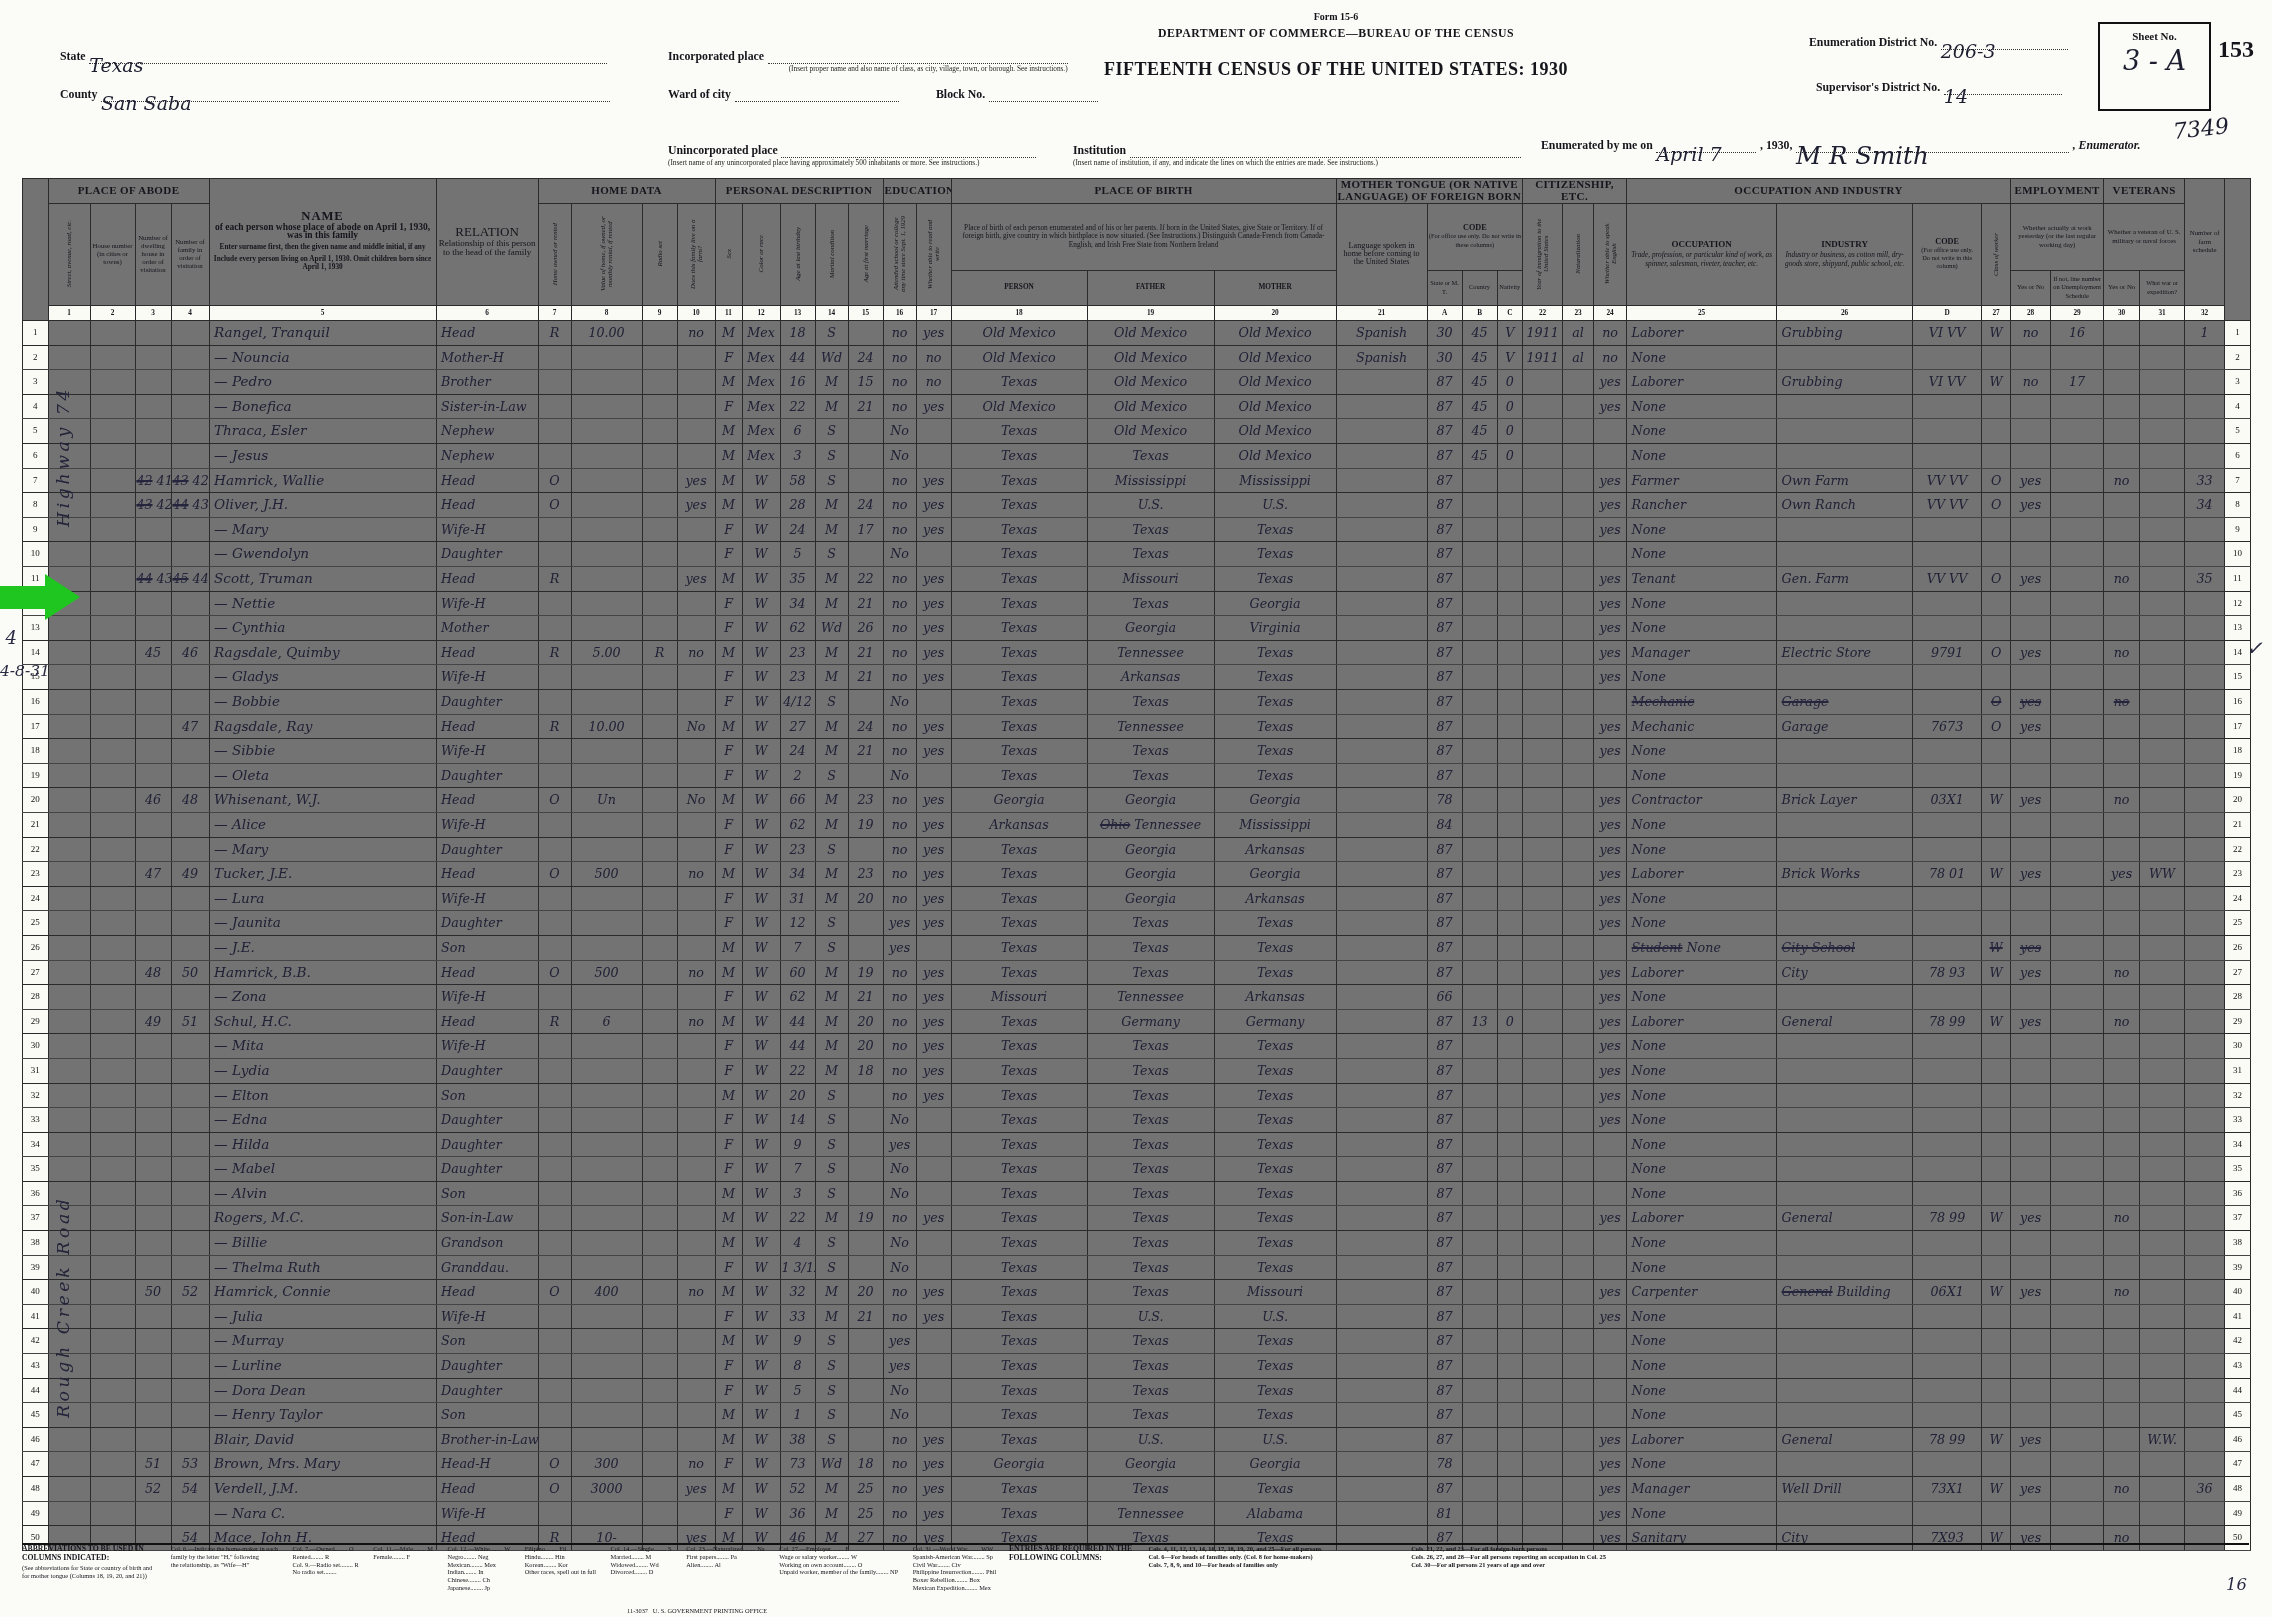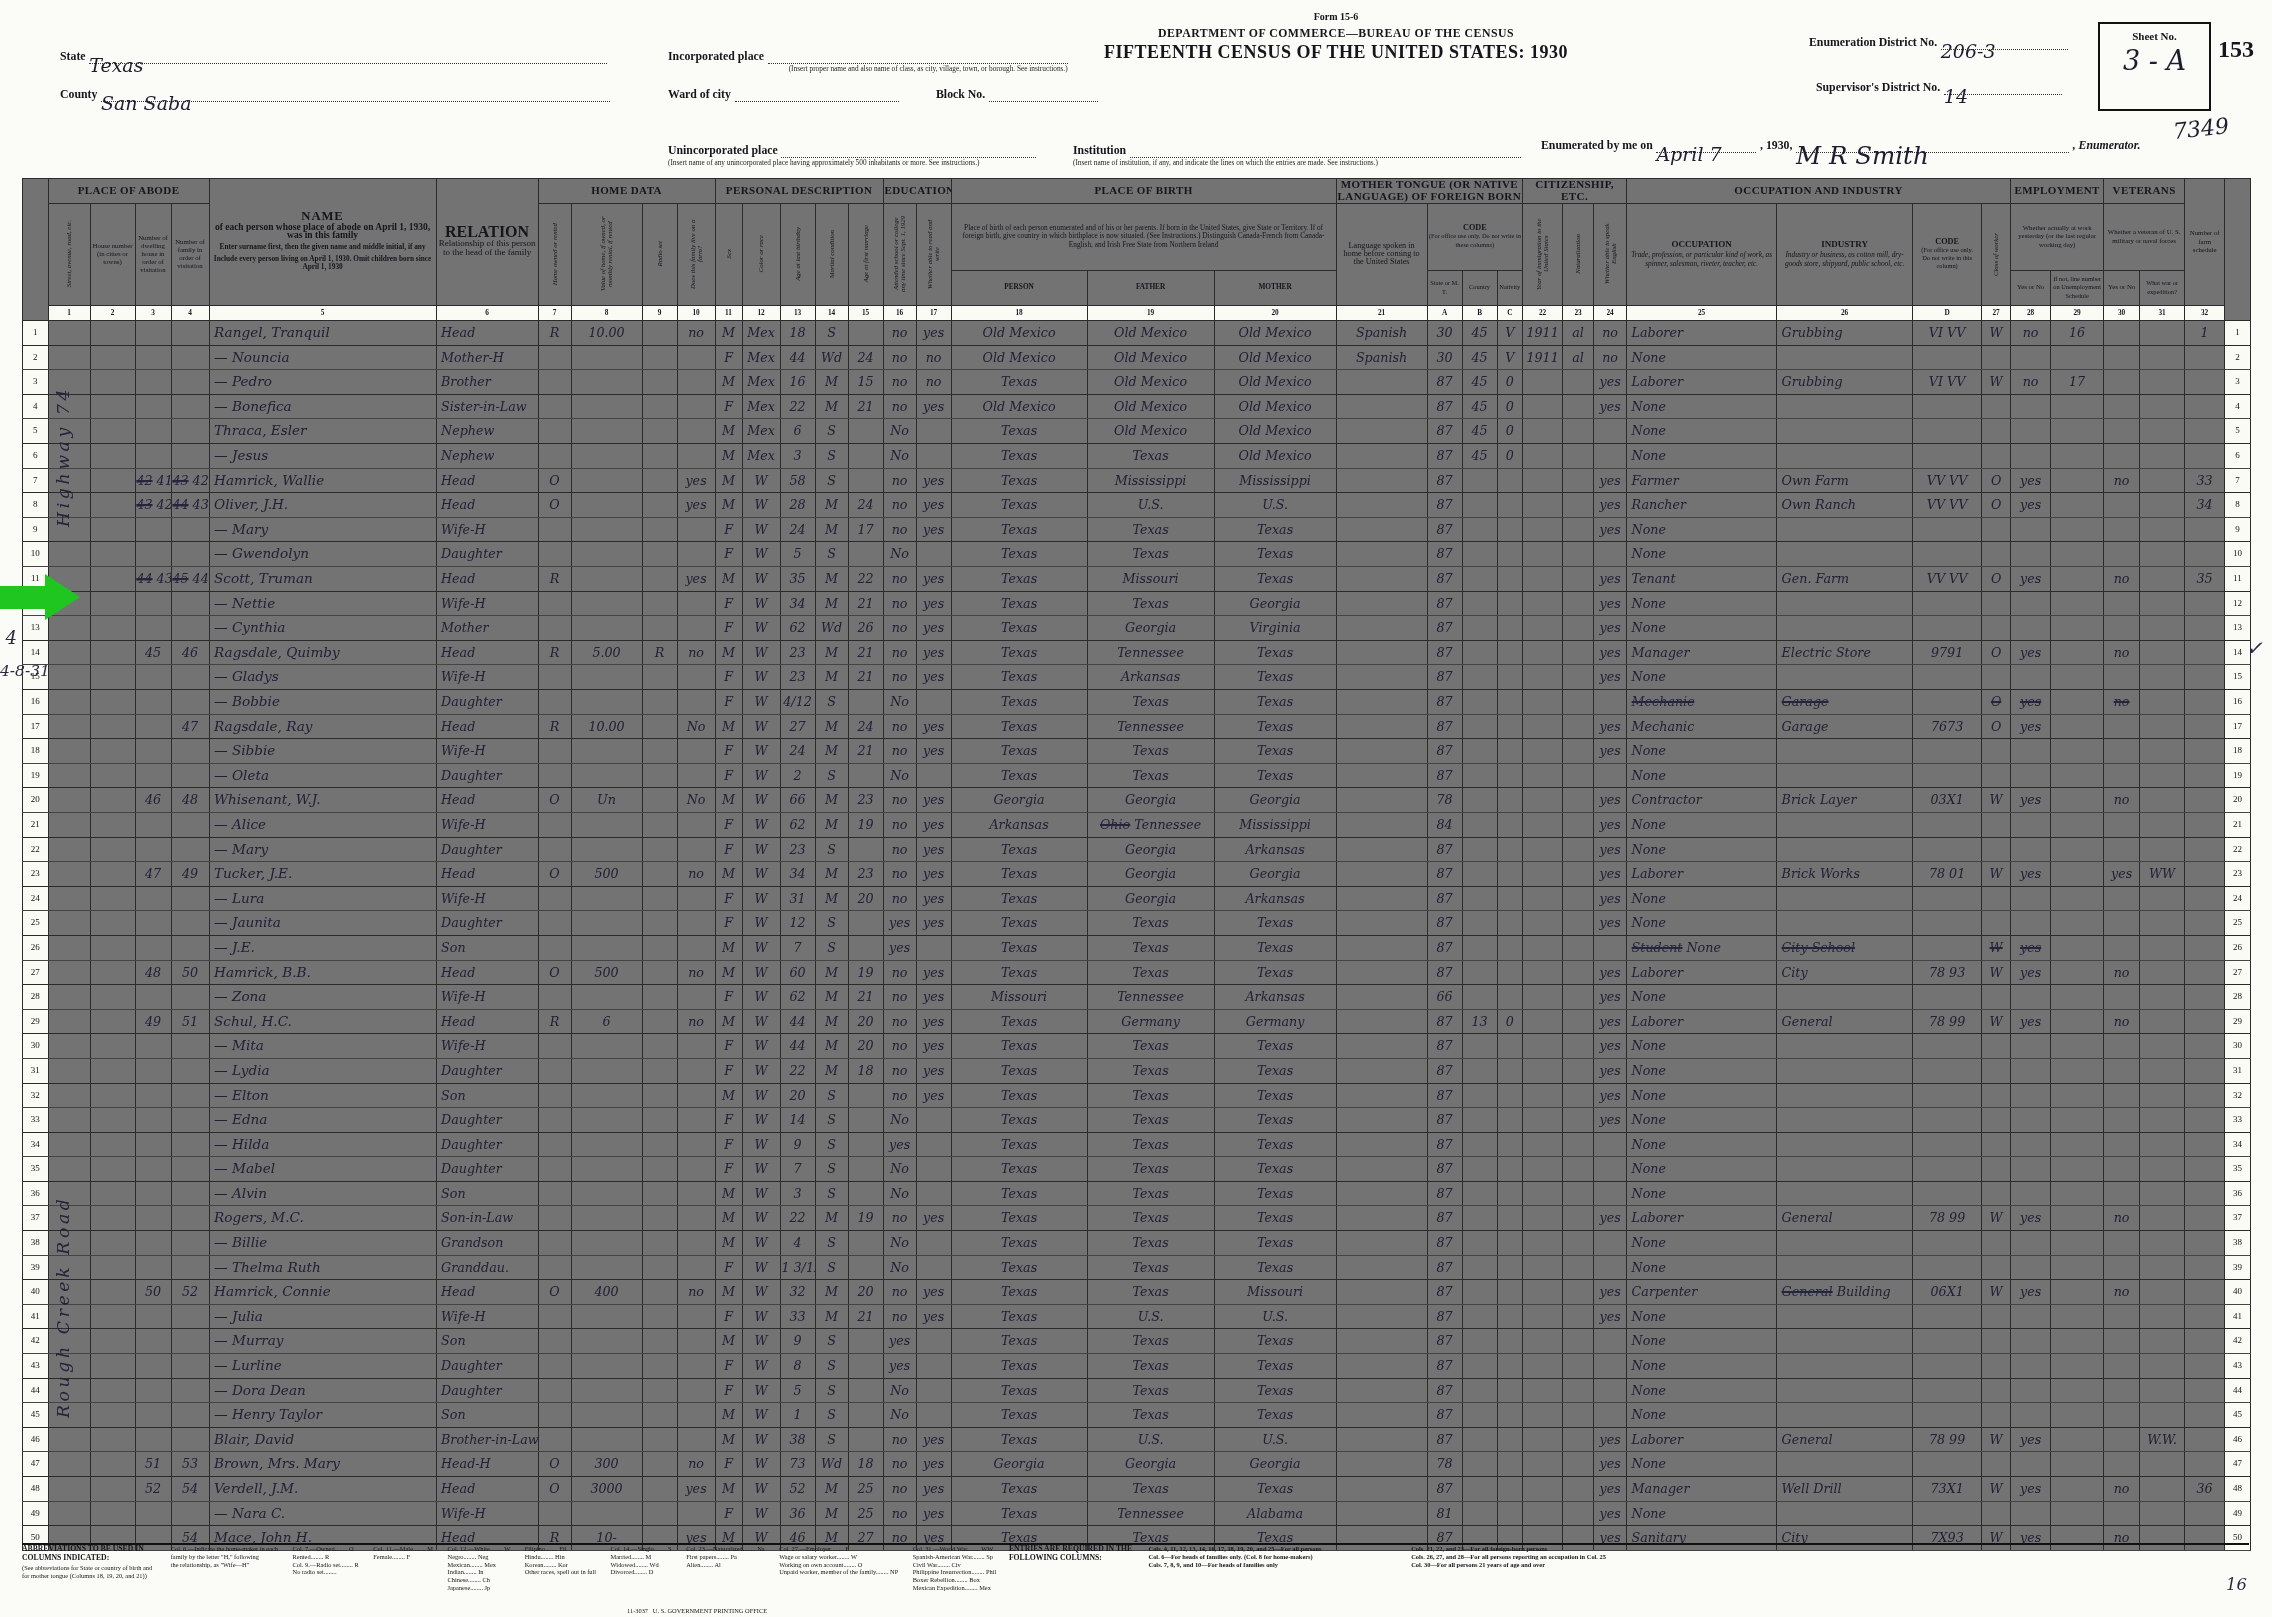--- a/index.html
+++ b/index.html
@@ -7,40 +7,40 @@
         font-family:"Liberation Serif",serif;color:#15151c;}
   .hw{font-family:"DejaVu Serif",serif;font-style:italic;color:#1d1d30;}
   .note{font-size:7.3px;color:#222;}
   .lbl{font-size:11.8px;font-weight:bold;}
   .dots{display:inline-block;border-bottom:0.9px dotted #333;height:12.7px;vertical-align:bottom;}
   .fieldrow{position:absolute;white-space:nowrap;}
   .hwv{font-size:19px;position:relative;top:3.6px;}
   #center-head{position:absolute;left:1027px;top:11px;width:618px;text-align:center;}
   #form-no{font-size:10px;font-weight:bold;}
   #dept{font-size:11.8px;font-weight:bold;letter-spacing:0.5px;margin-top:3.6px;}
-  #census-title{font-size:18px;font-weight:bold;margin-top:1px;letter-spacing:0.5px;}
+  #census-title{font-size:18px;font-weight:bold;margin-top:18px;letter-spacing:0.5px;}
   #schedule-title{font-size:23px;font-weight:bold;margin-top:2.7px;letter-spacing:0.9px;}
   #sheet-box{position:absolute;left:2098px;top:22px;width:109px;height:85px;border:2.7px solid #111;
              text-align:center;background:#fbfbf7;}
   #sheet-box .t{font-size:11px;font-weight:bold;margin-top:5.5px;}
   #sheet-box .v{font-size:27px;margin-top:3.6px;}
   #page-no{position:absolute;left:2218px;top:36px;font-size:24px;font-weight:bold;}
   #stamp{position:absolute;left:2173px;top:116px;font-size:22px;transform:rotate(-6deg);}
   
   #census-table{position:absolute;left:22px;top:178px;border-collapse:collapse;table-layout:fixed;
                 width:2227px;background:#737373;}
   #census-table th,#census-table td{border:0.9px solid #2b2b2b;padding:0 0.9px;overflow:hidden;}
   #census-table thead th{font-size:7.3px;line-height:8.2px;text-align:center;vertical-align:middle;font-weight:normal;}
   .grp{font-size:11px !important;font-weight:bold !important;letter-spacing:0.4px;line-height:11.8px !important;}
   .vt{writing-mode:vertical-rl;transform:rotate(180deg);margin:0 auto;font-size:6.8px;line-height:7.3px;
       max-height:78px;font-style:italic;}
   .namehead .t1{font-size:12.7px;font-weight:bold;letter-spacing:0.9px;}
   .namehead .t2{font-size:9.5px;font-weight:bold;margin-top:2.7px;}
   .namehead .t3{font-size:7.3px;margin-top:3.6px;font-weight:bold;}
-  .relhead .t1{font-size:16px;font-weight:bold;}
+  .relhead .t1{font-size:13px;font-weight:normal;}
   .relhead .t2{font-size:9px;margin-top:3.6px;}
   .desc{font-size:7.7px;line-height:8.6px;text-align:center;padding:1.8px 3.6px !important;}
   .subcol{font-size:8.2px;font-weight:bold !important;}
   .numrow th{font-size:8.2px;font-weight:bold !important;height:14.5px;background:#fbfbf5;}
   #census-table tbody td{height:23.6px;font-size:12.7px;line-height:13.6px;text-align:center;white-space:nowrap;
       font-family:"DejaVu Serif",serif;font-style:italic;color:#202036;}
   #census-table tbody td.ln{font-family:"Liberation Serif",serif;font-style:normal;font-size:9px;
       color:#111;background:#fbfbf5;}
   #census-table tbody tr:nth-child(odd) td{border-bottom:0.9px dotted #8a8a8a;}
   #census-table tbody tr:nth-child(even) td{border-bottom:0.9px solid #444;}

